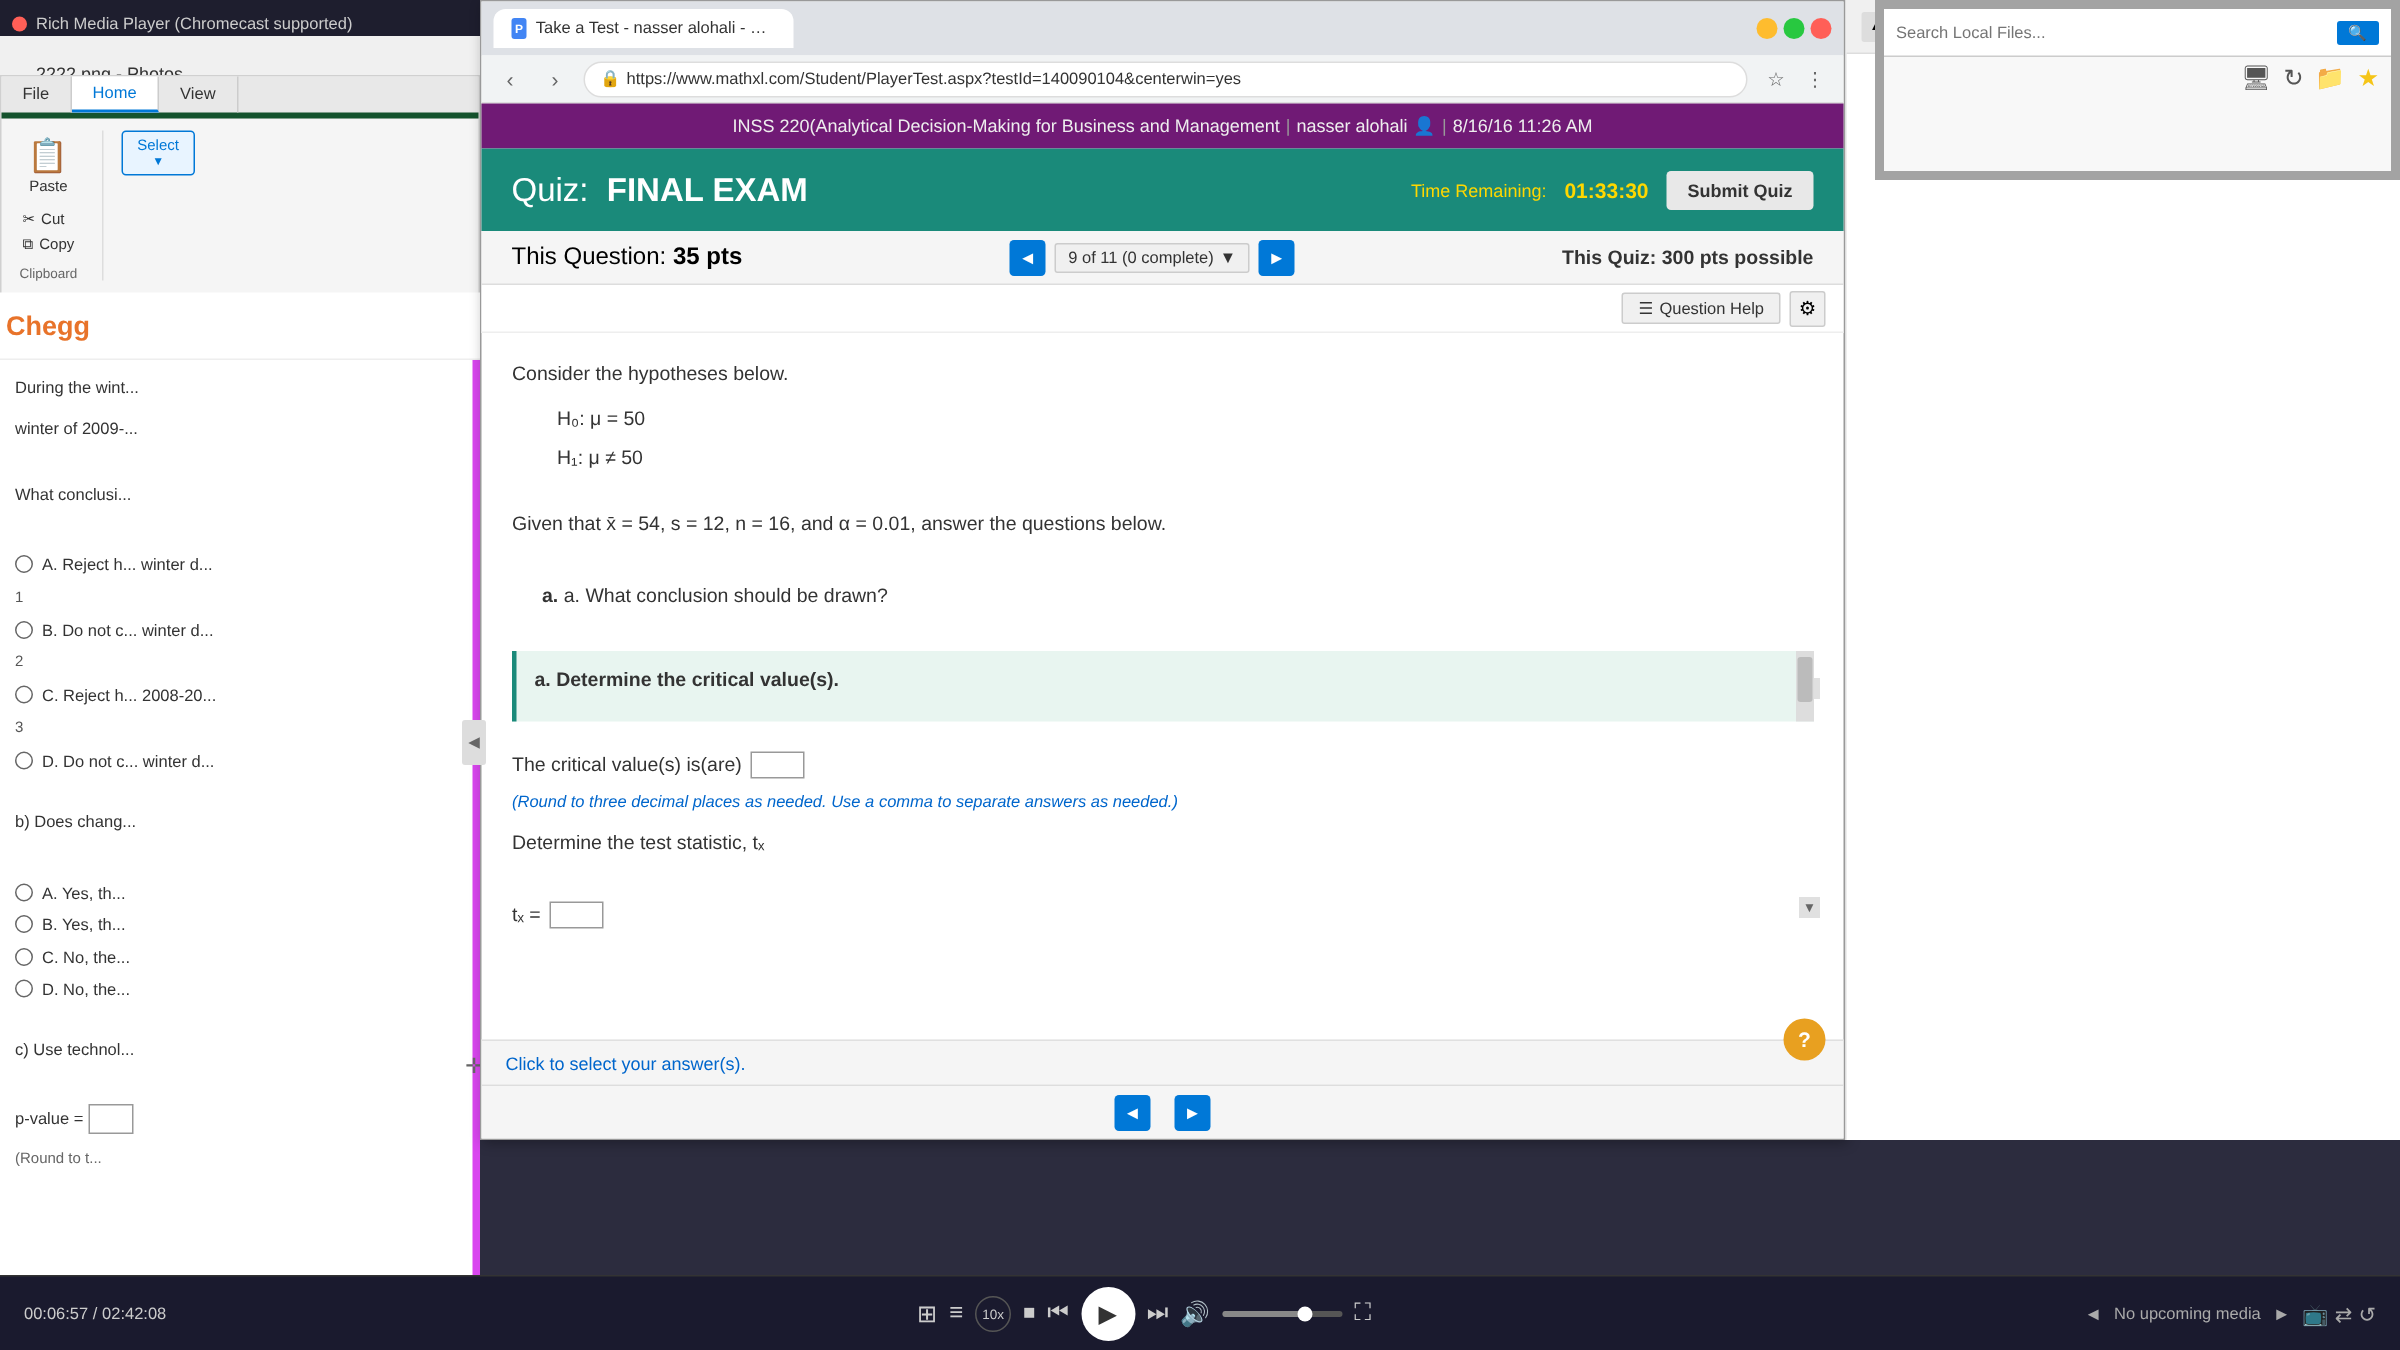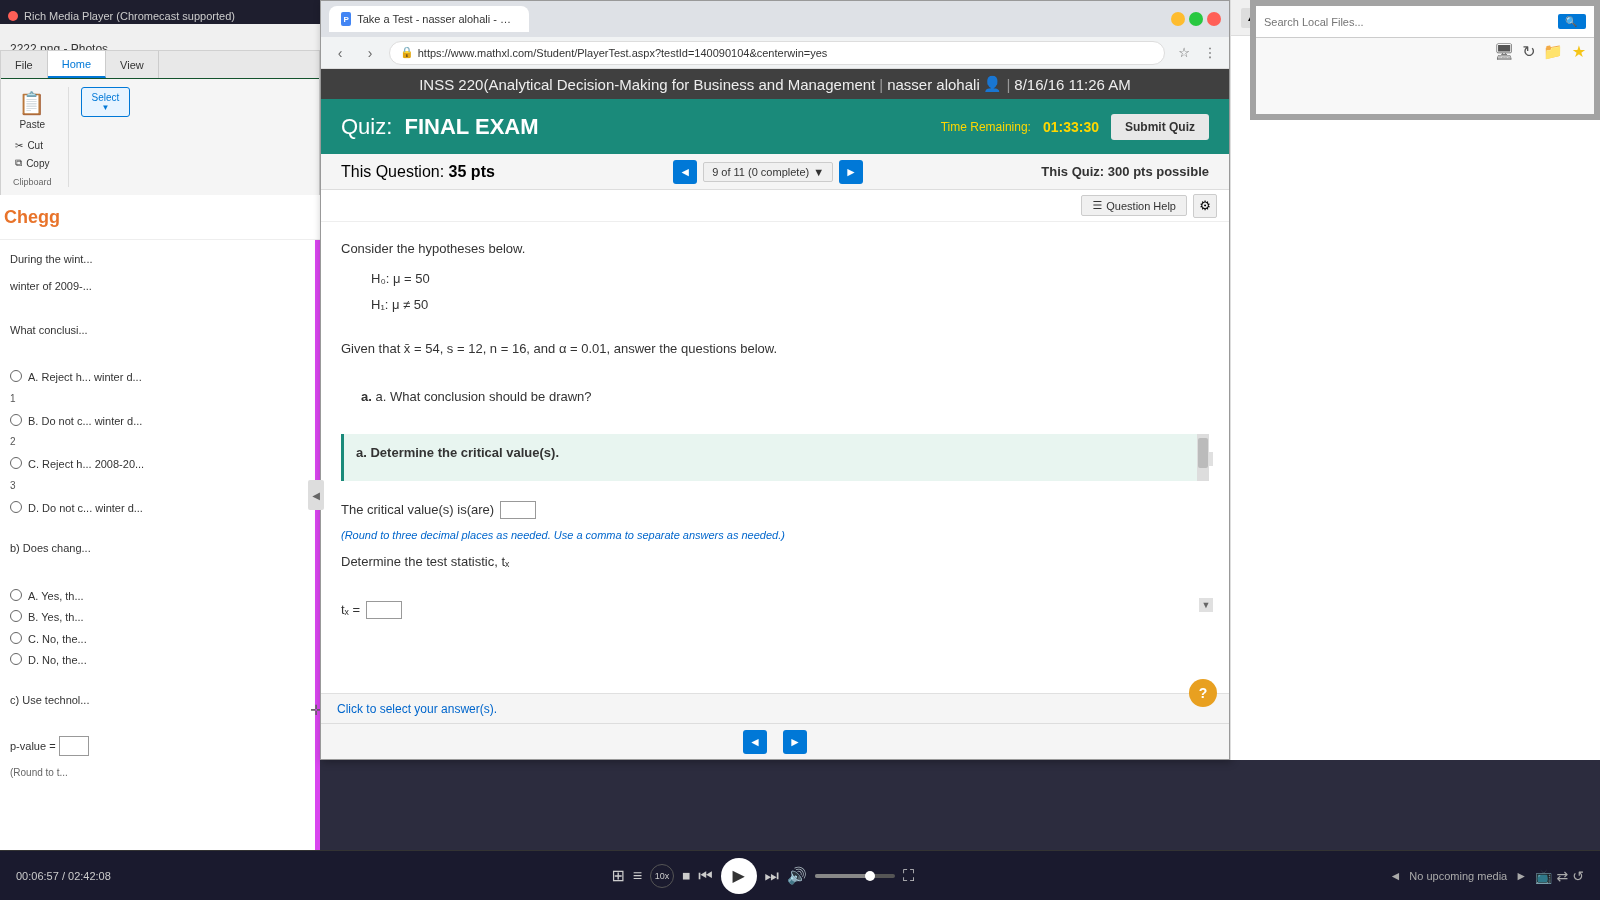--- a/index.html
+++ b/index.html
@@ -16,31 +16,31 @@
       position: absolute; top: 0; left: 0; width: 320px; height: 24px;
       background: #1e1e2e; display: flex; align-items: center; padding: 16px 8px;
       font-size: 11px; color: #ccc; gap: 6px;
     }
     .media-title-bar .dot { width: 10px; height: 10px; background: #ff5f57; border-radius: 50%; display: inline-block; }
 
     
     .photos-bar {
       position: absolute; top: 0; left: 0; width: 320px; height: 50px;
       background: #f0f0f0; border-bottom: 1px solid #ccc;
-      display: flex; align-items: center; padding: 0 10px; gap: 8px;
+      display: flex; align-items: center; padding: 0 24px; gap: 8px;
       font-size: 12px; color: #333;
     }
 
     
     .ribbon-area {
       position: absolute; top: 50px; left: 0; width: 320px; height: 190px;
       background: #f5f5f5; border: 1px solid #d0d0d0;
     }
     .ribbon-tabs {
-      display: flex; height: 28px; background: #e8e8e8; border-bottom: 1px solid #14532d;
+      display: flex; height: 28px; background: #e8e8e8; border-bottom: 4px solid #14532d;
     }
     .ribbon-tab {
       padding: 4px 14px; font-size: 11px; color: #333; cursor: pointer;
       border-right: 1px solid #ccc; display: flex; align-items: center;
     }
     .ribbon-tab.active { background: #fff; border-bottom: 2px solid #0078d7; color: #0078d7; }
     .ribbon-content {
       display: flex; padding: 8px; gap: 12px; align-items: flex-start;
     }
     .ribbon-group {
@@ -121,22 +121,22 @@
       flex: 1; height: 24px; background: #fff; border: 1px solid #ddd; border-radius: 12px;
       display: flex; align-items: center; padding: 0 10px; font-size: 11px; color: #333; gap: 4px;
     }
     .lock-icon { color: #4caf50; font-size: 11px; }
     .chrome-url-text { color: #333; font-size: 11px; }
     .chrome-icons { display: flex; gap: 4px; }
     .chrome-icon-btn { width: 22px; height: 22px; display: flex; align-items: center; justify-content: center; color: #666; cursor: pointer; font-size: 13px; }
 
     
     .mathxl-header {
-      height: 30px; background: #404040; display: flex; align-items: center;
-      justify-content: center; font-size: 15px; color: #eee; gap: 4px;
+      height: 30px; background: #701a75; display: flex; align-items: center;
+      justify-content: center; font-size: 12px; color: #eee; gap: 4px;
     }
     .mathxl-header .separator { color: #999; }
 
     .quiz-header {
       height: 55px; background: #1a8a7a; display: flex; align-items: center;
       padding: 0 20px; justify-content: space-between;
     }
     .quiz-title { font-size: 22px; color: white; font-weight: bold; }
     .quiz-title span { color: #fff; font-weight: normal; margin-right: 6px; }
     .quiz-timer-area { display: flex; align-items: center; gap: 12px; }

